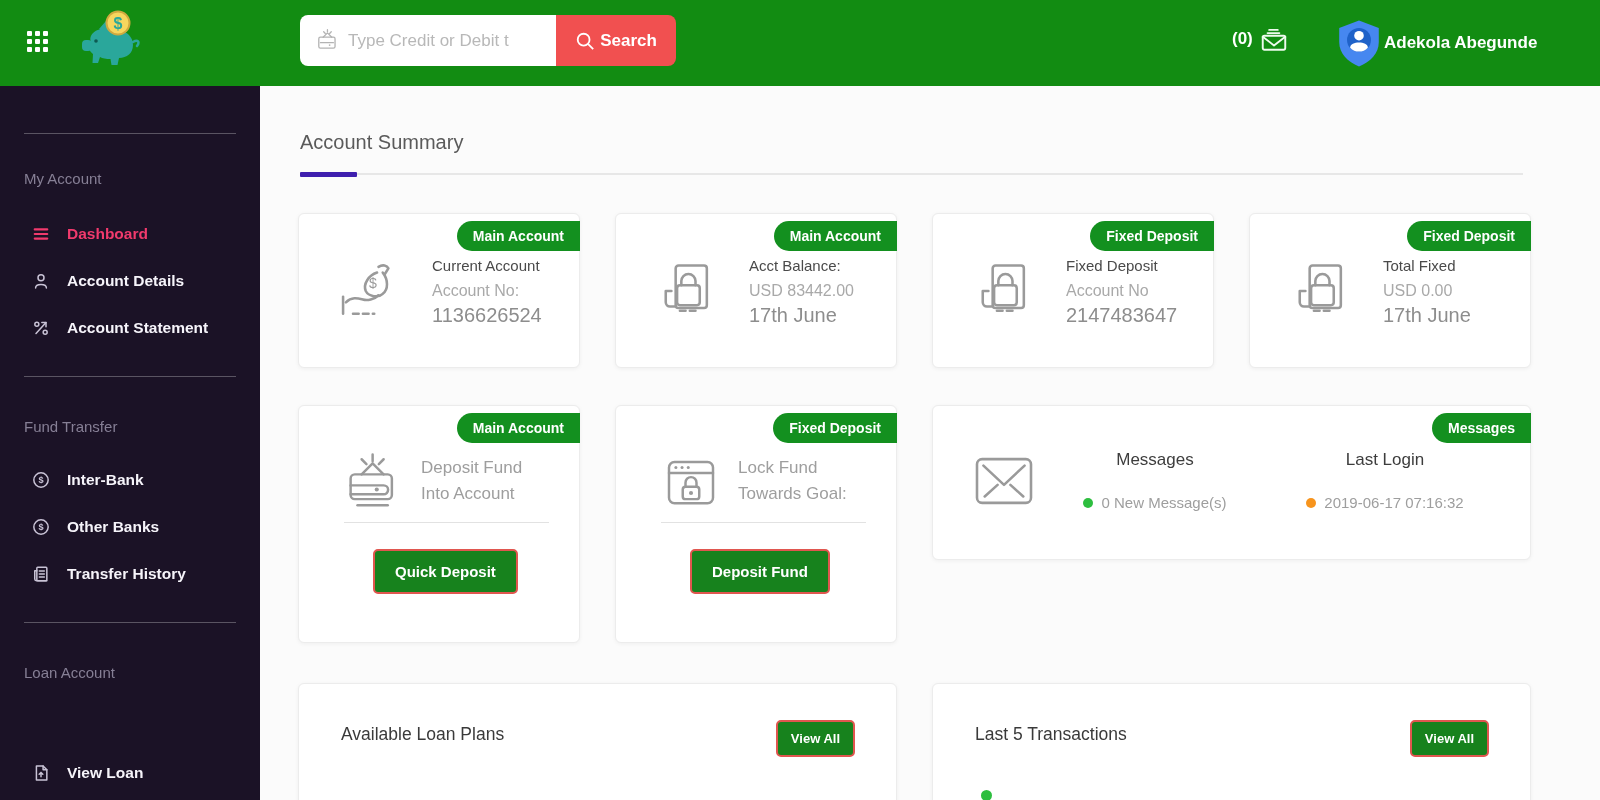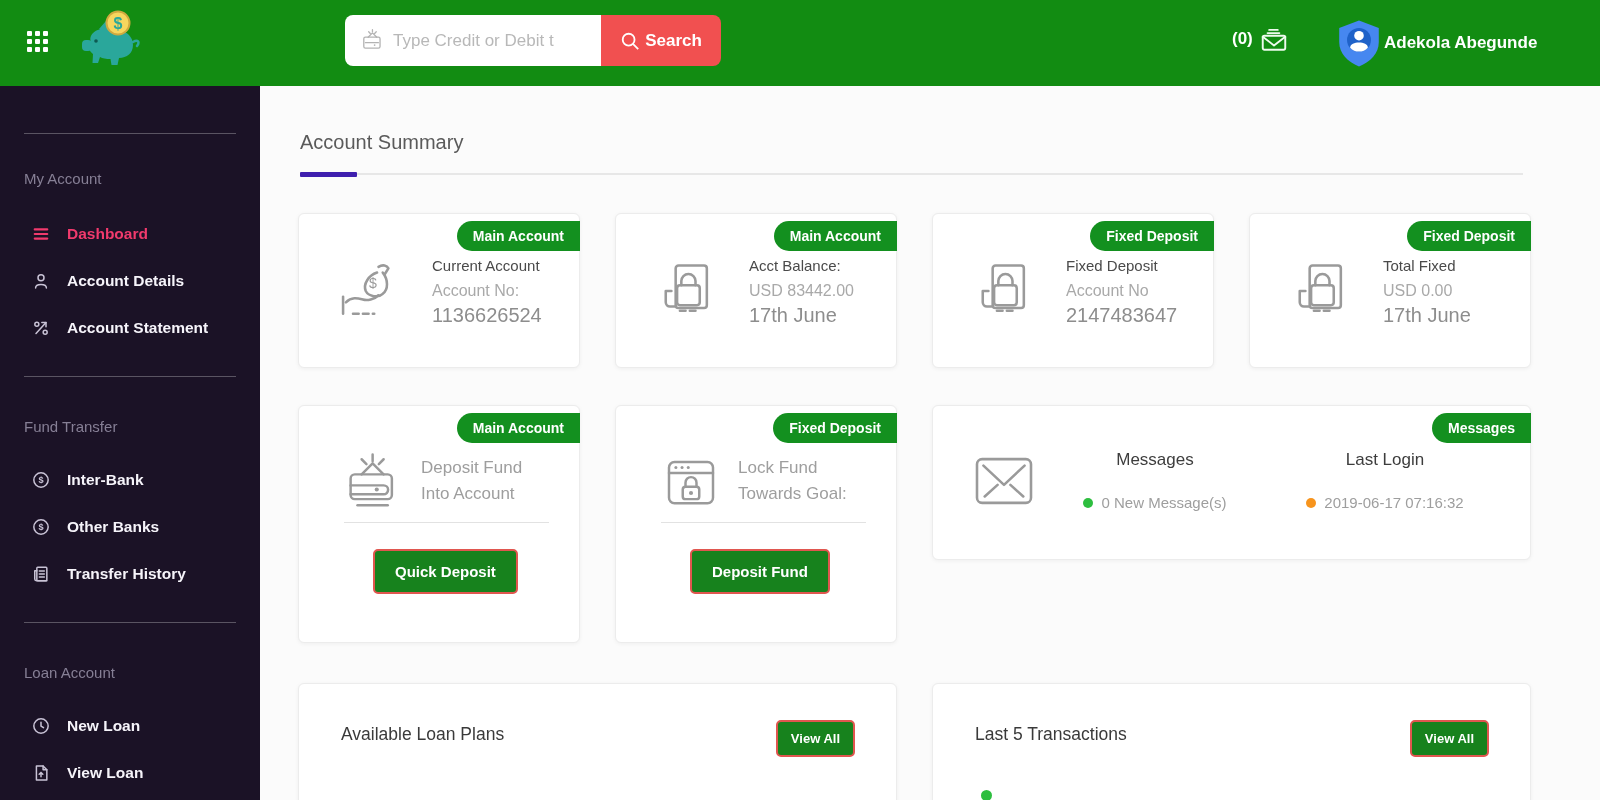--- a/index.html
+++ b/index.html
@@ -15,21 +15,21 @@
   
   .header {
     position:absolute; top:0; left:0; width:1600px; height:86px;
     background: var(--header-green, #128c12);
     z-index: 5;
   }
   .apps-btn {
     position:absolute; left:27px; top:31px; background:none; border:none; cursor:pointer;
   }
   .logo { position:absolute; left:78px; top:10px; cursor:pointer; }
-  .search-bar { position:absolute; left:300px; top:15px; height:51px; display:flex;margin-left:45px; }
+  .search-bar { position:absolute; left:300px; top:15px; height:51px; display:flex; }
   .search-field-wrap { position:relative; }
   .search-field-icon { position:absolute; left:15px; top:13px; opacity:.75; }
   .search-input {
     width:256px; height:51px; border:none; outline:none;
     border-radius:8px 0 0 8px; padding:0 10px 0 48px;
     font-size:17px; color:#555; font-family:inherit; background:#fff;
   }
   .search-input::placeholder { color:#b8b8b8; }
   .search-btn {
     width:120px; height:51px; border:none; cursor:pointer;
@@ -266,29 +266,20 @@
         <path d="M7 8 H4.5 v10 a2 2 0 0 0 2 2 H19"></path>
       </svg>
     </span>
     <span class="stext">Transfer History</span>
   </a>
 
   <div class="sdiv" style="top:536px"></div>
 
   <div class="slabel" style="top:578px">Loan Account</div>
 
-  <a class="sitem" style="top:616px">
-    <span class="sicon">
-      <svg width="20" height="20" viewBox="0 0 24 24" fill="none" stroke="#c9c3d6" stroke-width="1.8" stroke-linecap="round">
-        <circle cx="12" cy="12" r="8.6"></circle>
-          <path d="M12 7.5 V12 L15 14"></path>
-      </svg>
-    </span>
-    <span class="stext">New Loan</span>
-  </a>
 
   <a class="sitem" style="top:663px">
     <span class="sicon">
       <svg width="20" height="20" viewBox="0 0 24 24" fill="none" stroke="#c9c3d6" stroke-width="1.8" stroke-linecap="round" stroke-linejoin="round">
         <path d="M6.5 3.5 h8 l4.5 4.5 v12.5 h-12.5 z"></path>
         <path d="M14.5 3.5 v4.5 h4.5"></path>
         <path d="M12 16.5 v-5 M9.8 13.5 l2.2 -2.2 2.2 2.2"></path>
       </svg>
     </span>
     <span class="stext">View Loan</span>

